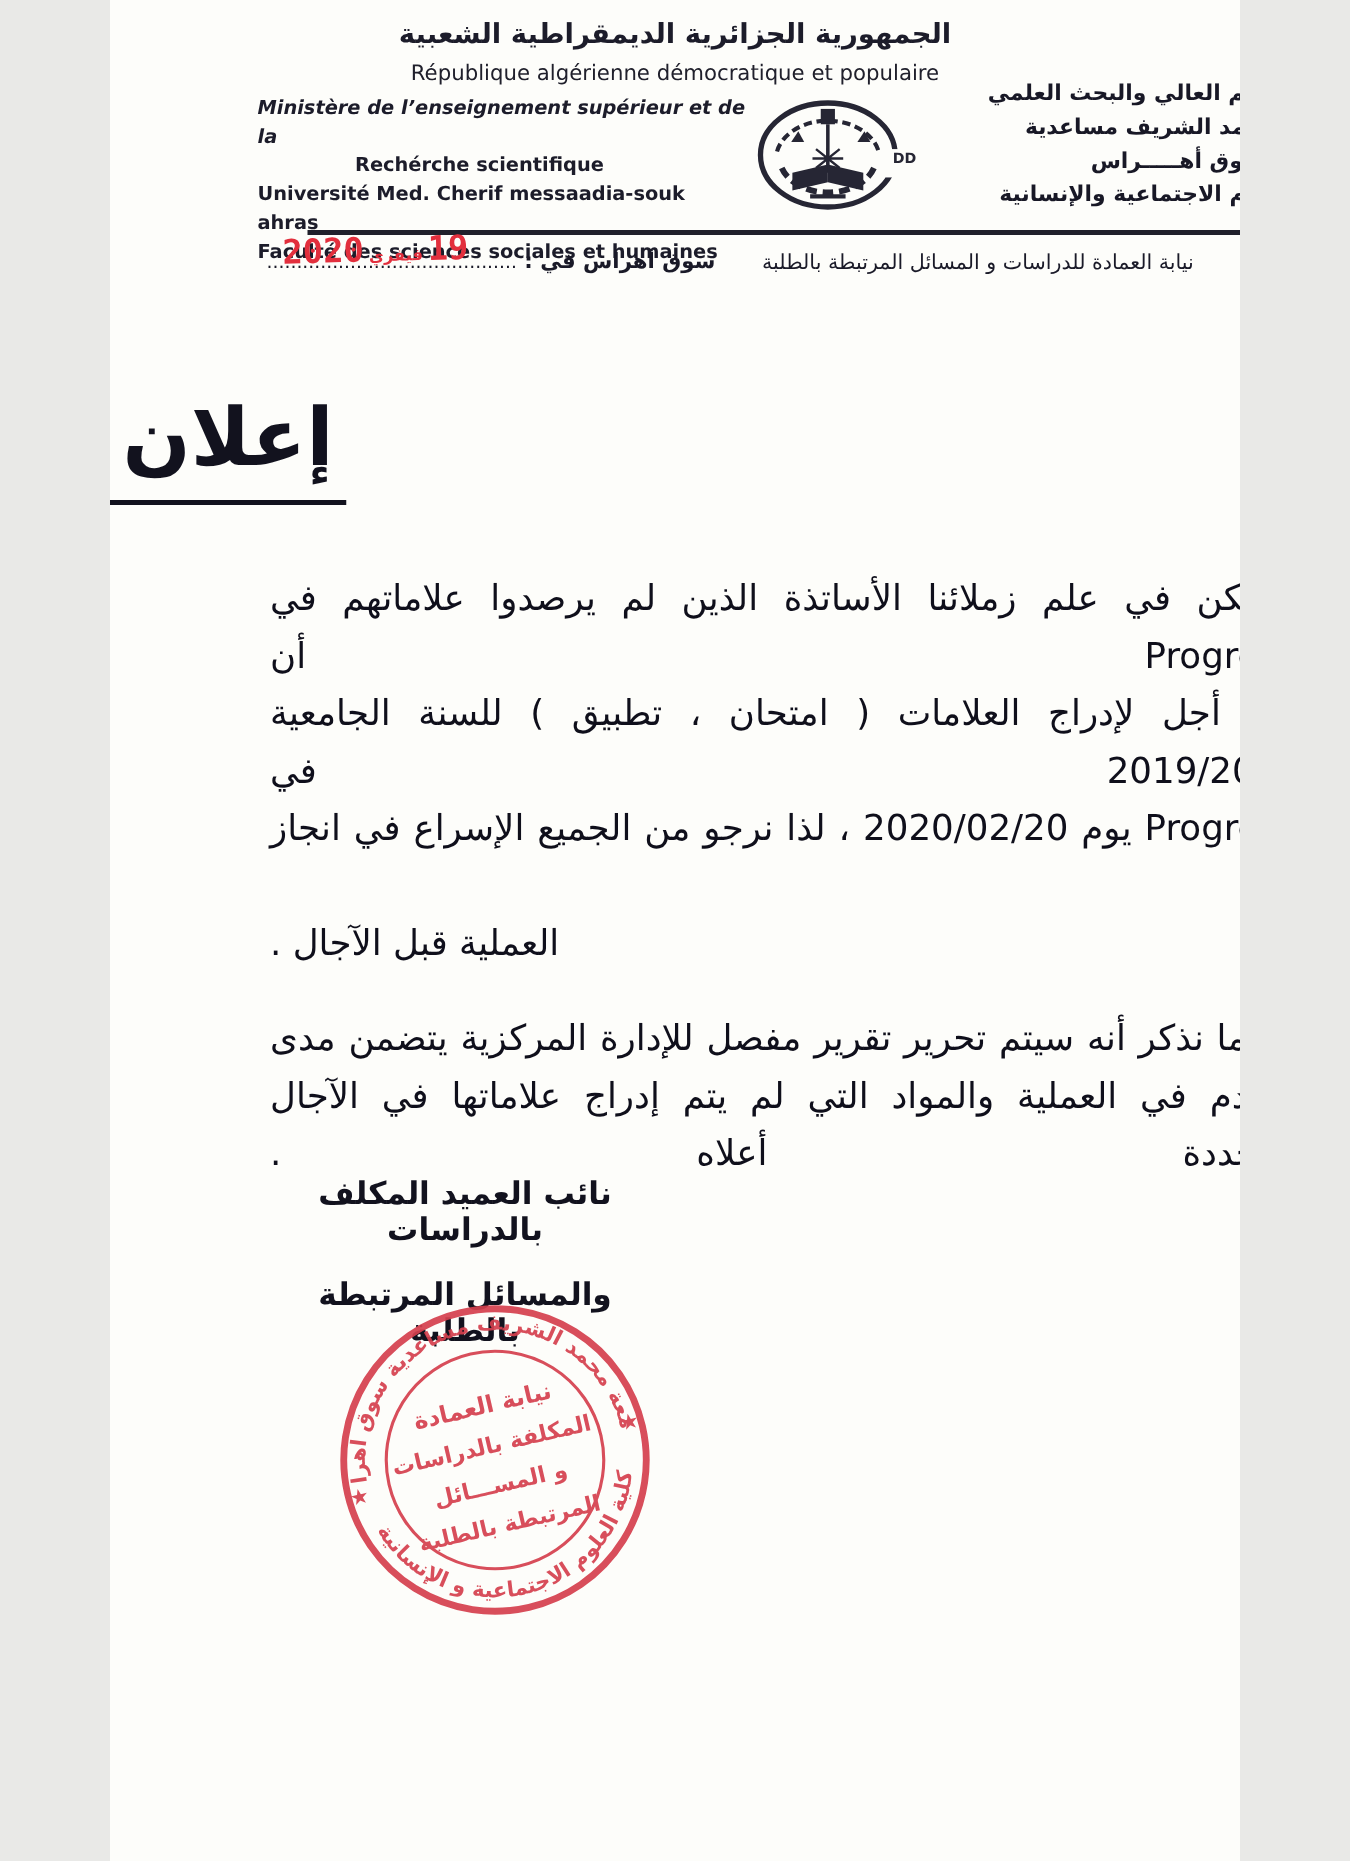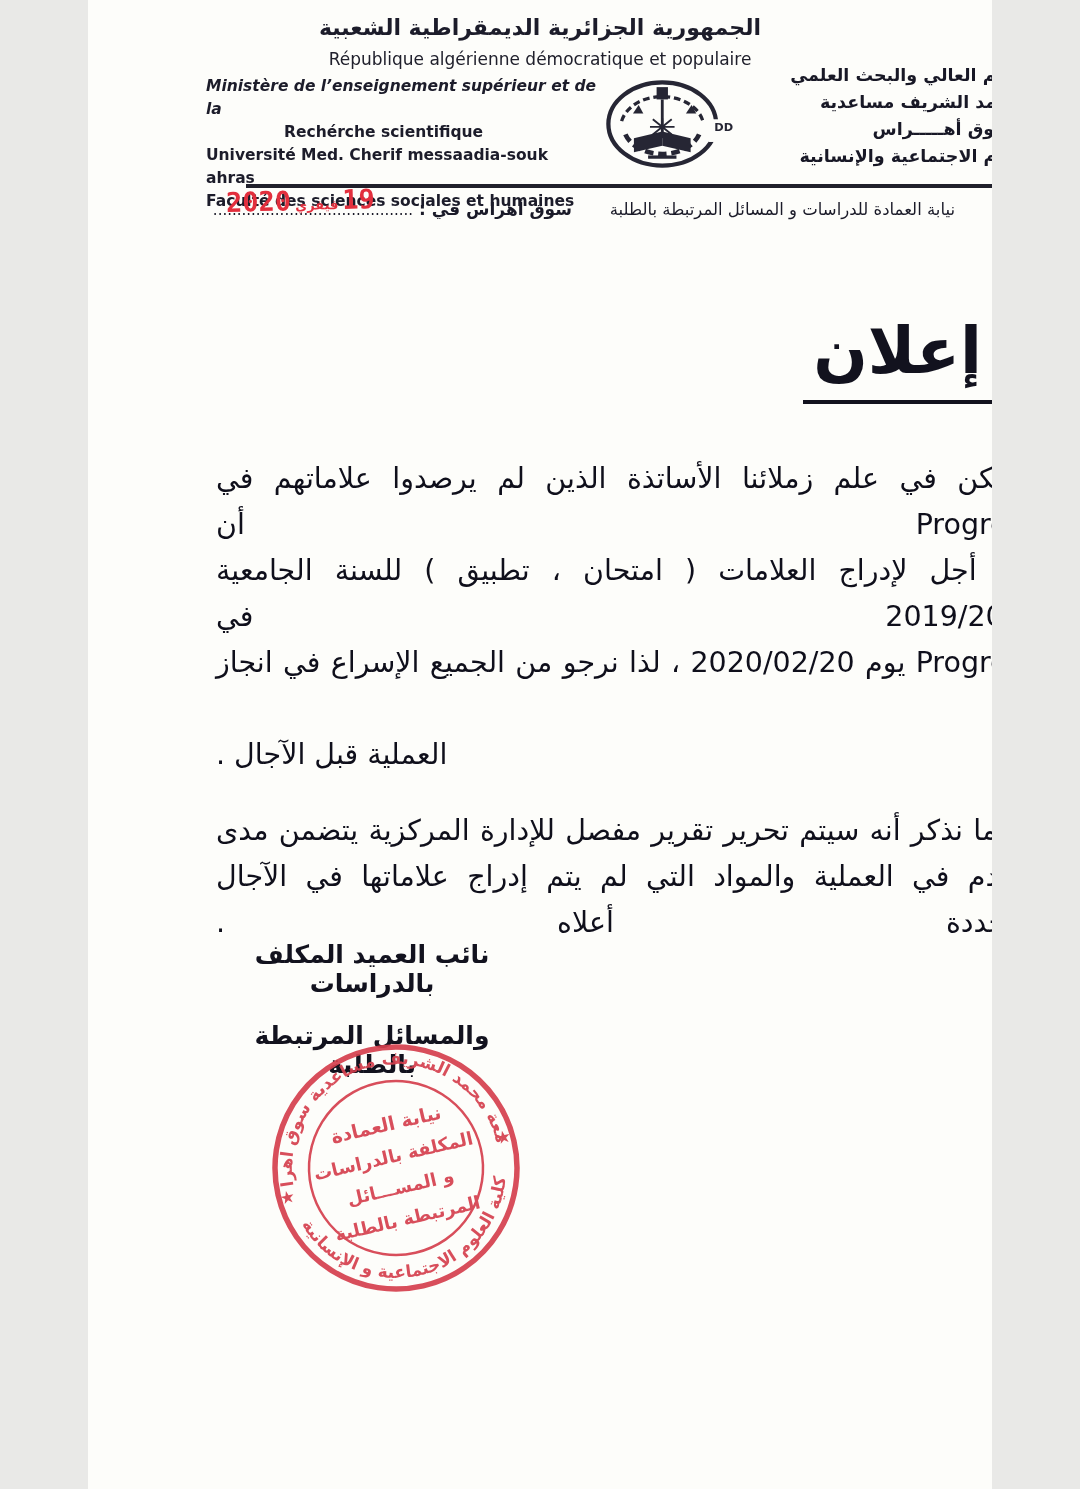--- a/index.html
+++ b/index.html
@@ -54,21 +54,21 @@
     position:absolute; top:185px; left:138px;
     direction:rtl; white-space:nowrap;
     color:#e22f3d;
     font-family:"DejaVu Sans Mono", monospace; font-weight:bold;
     transform:rotate(-1.5deg);
   }
   .date-stamp .day  { font-size:27px; letter-spacing:16px; }
   .date-stamp .month{ font-size:13px; font-family:"DejaVu Sans",sans-serif; margin:0 4px; }
   .date-stamp .year { font-size:27px; letter-spacing:1px; }
   
-  .announce-title-row { position:absolute; top:314px; left:0; width:100%; text-align:right; }
+  .announce-title-row { position:absolute; top:314px; left:0; width:100%; text-align:left; }
   .announce-title {
     display:inline-block; direction:rtl;
     font-size:64px; font-weight:bold; color:#12121e;
     border-bottom:4px solid #12121e; padding:0 10px 12px 10px;
   }
   
   .body-text {
     position:absolute; top:456px; left:128px; width:824px;
     direction:rtl; font-size:28.5px; font-weight:normal;
     color:#0f0f1b; line-height:46px;

